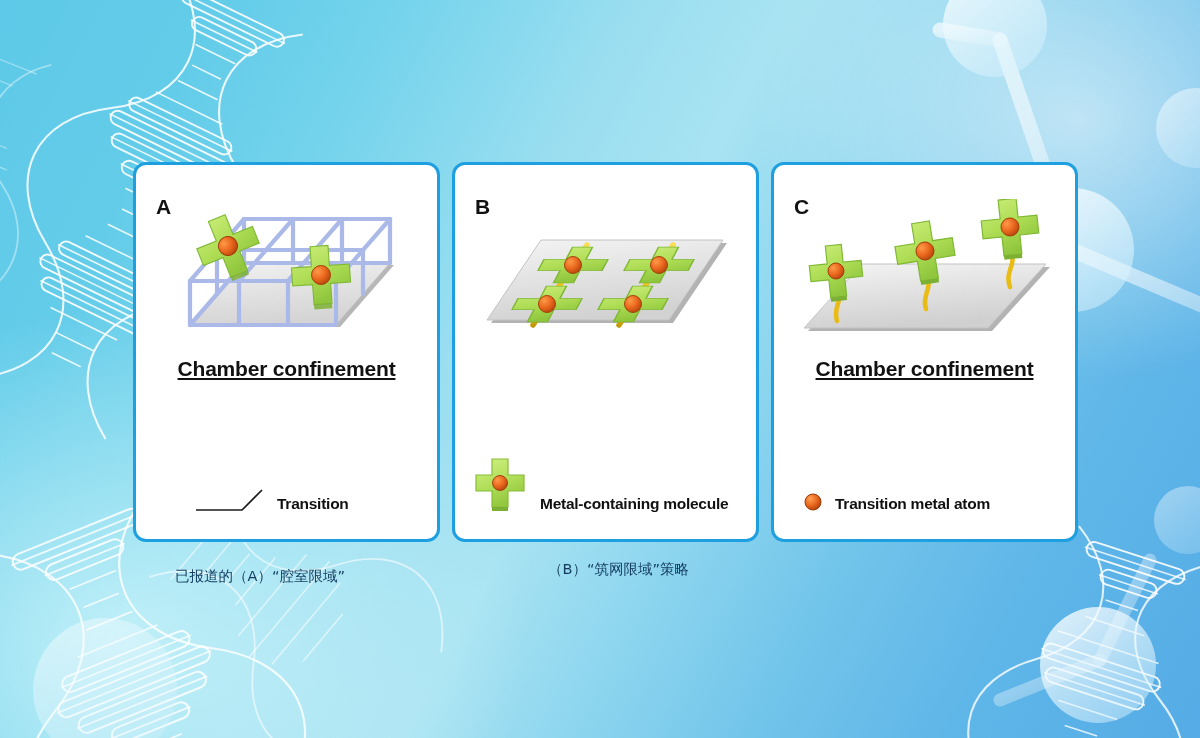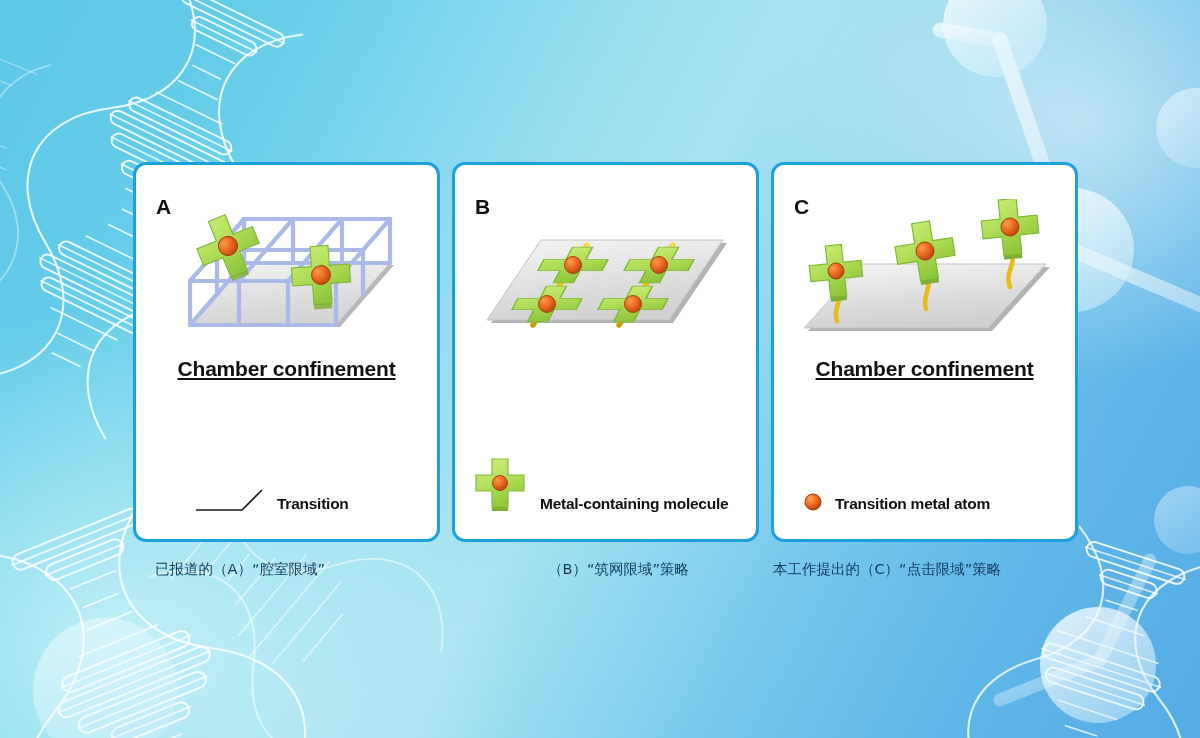--- a/index.html
+++ b/index.html
@@ -110,21 +110,21 @@
     width: 945px; height: 30px;
   }
   .caption {
     position: absolute;
     top: 0;
     font-size: 14.5px;
     color: #123a5e;
     white-space: nowrap;
     font-family: "DejaVu Sans", "Liberation Sans", sans-serif;
   }
-  .cap-a { left: 22px; }
+  .cap-a { left: 42px; margin-top: 7px; }
   .cap-b { left: 368px; margin-left: 47px; }
   .cap-c { left: 640px; }
 </style>
 </head>
 <body>
 
 <div id="stage">
 
   <div class="bg-art">
     <svg viewBox="0 0 1200 738" xmlns="http://www.w3.org/2000/svg">
@@ -551,16 +551,15 @@
         </span>
         <span class="legend-label">Transition metal atom</span>
       </div>
     </div>
 
   </div>
 
   <div class="captions">
     <div class="caption cap-a">已报道的（A）“腔室限域”</div>
     <div class="caption cap-b">（B）“筑网限域”策略</div>
-    <div class="caption cap-c">本工作提出的（C）“点击限域”策略</div>
   </div>
 
 </div>
 
 </body></html>

